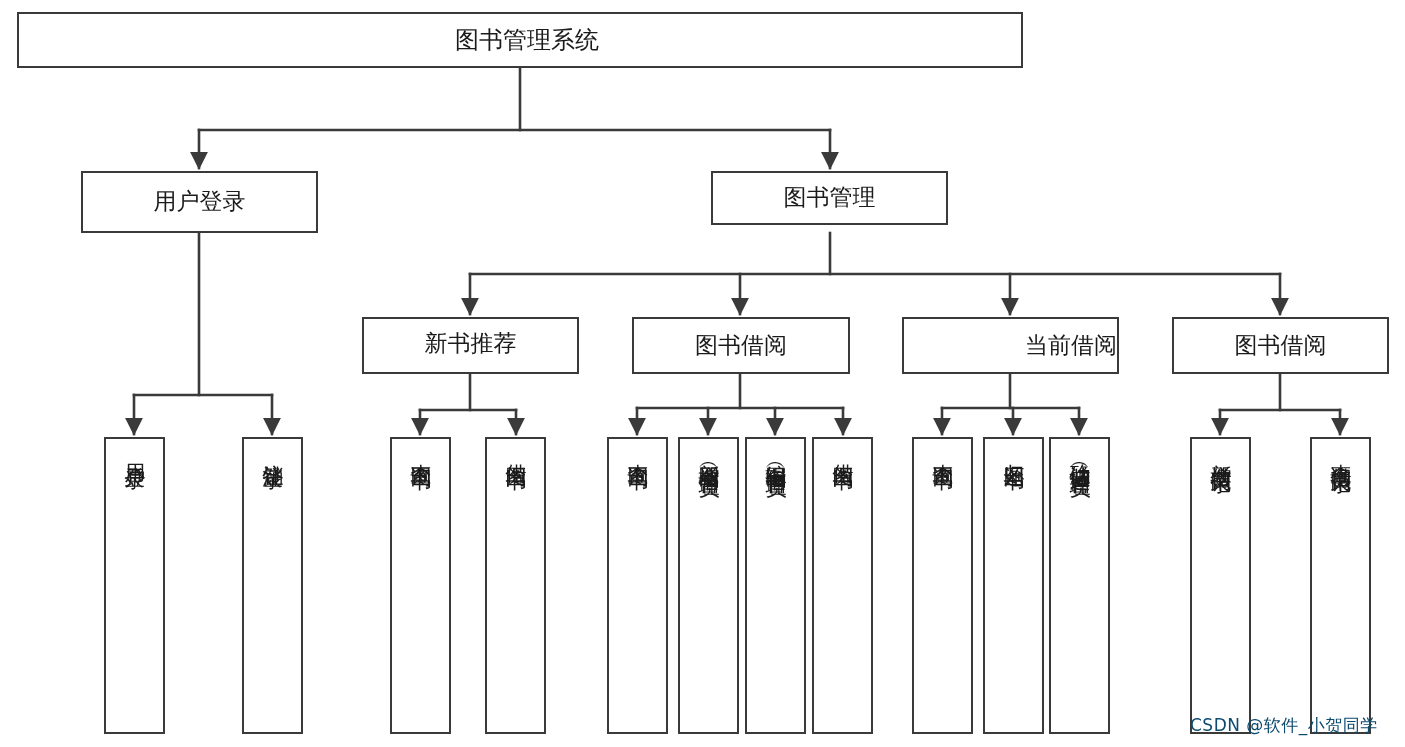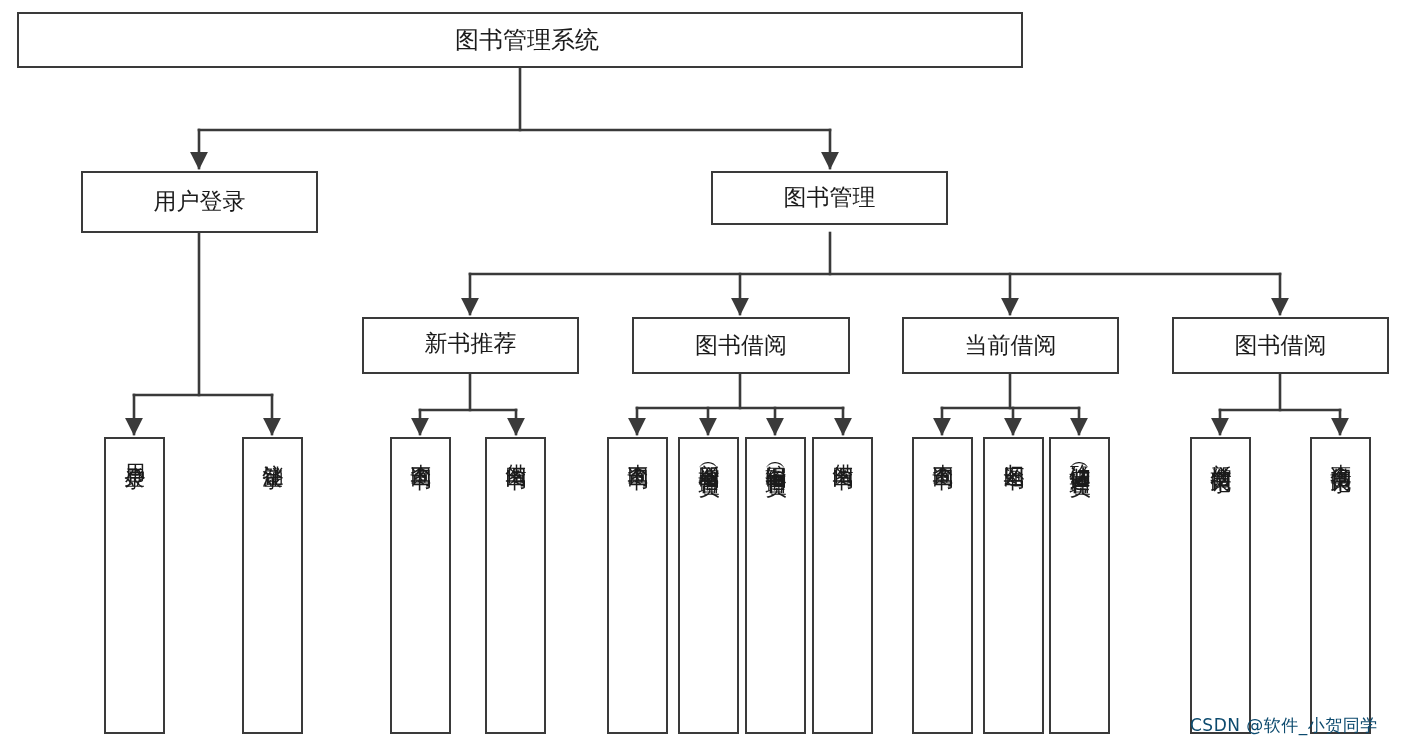--- a/index.html
+++ b/index.html
@@ -138,21 +138,21 @@
   <div class="node horizontal" style="left:711px; top:171px; width:237px; height:54px;">
     <span class="node-label">图书管理</span>
   </div>
 
   <div class="node horizontal" style="left:362px; top:317px; width:217px; height:57px;font-family:Liberation Mono, monospace;">
     <span class="node-label">新书推荐</span>
   </div>
   <div class="node horizontal" style="left:632px; top:317px; width:218px; height:57px;">
     <span class="node-label">图书借阅</span>
   </div>
-  <div class="node horizontal" style="left:902px; top:317px; width:217px; height:57px;">
+  <div class="node horizontal" style="left:902px; top:317px; width:217px; height:57px;justify-content:flex-end;">
     <span class="node-label">当前借阅</span>
   </div>
   <div class="node horizontal" style="left:1172px; top:317px; width:217px; height:57px;">
     <span class="node-label">图书借阅</span>
   </div>
 
   <div class="node vertical" style="left:104px; top:437px; width:61px; height:297px;">
     <span class="node-label">用户登录</span>
   </div>
   <div class="node vertical" style="left:242px; top:437px; width:61px; height:297px;">

